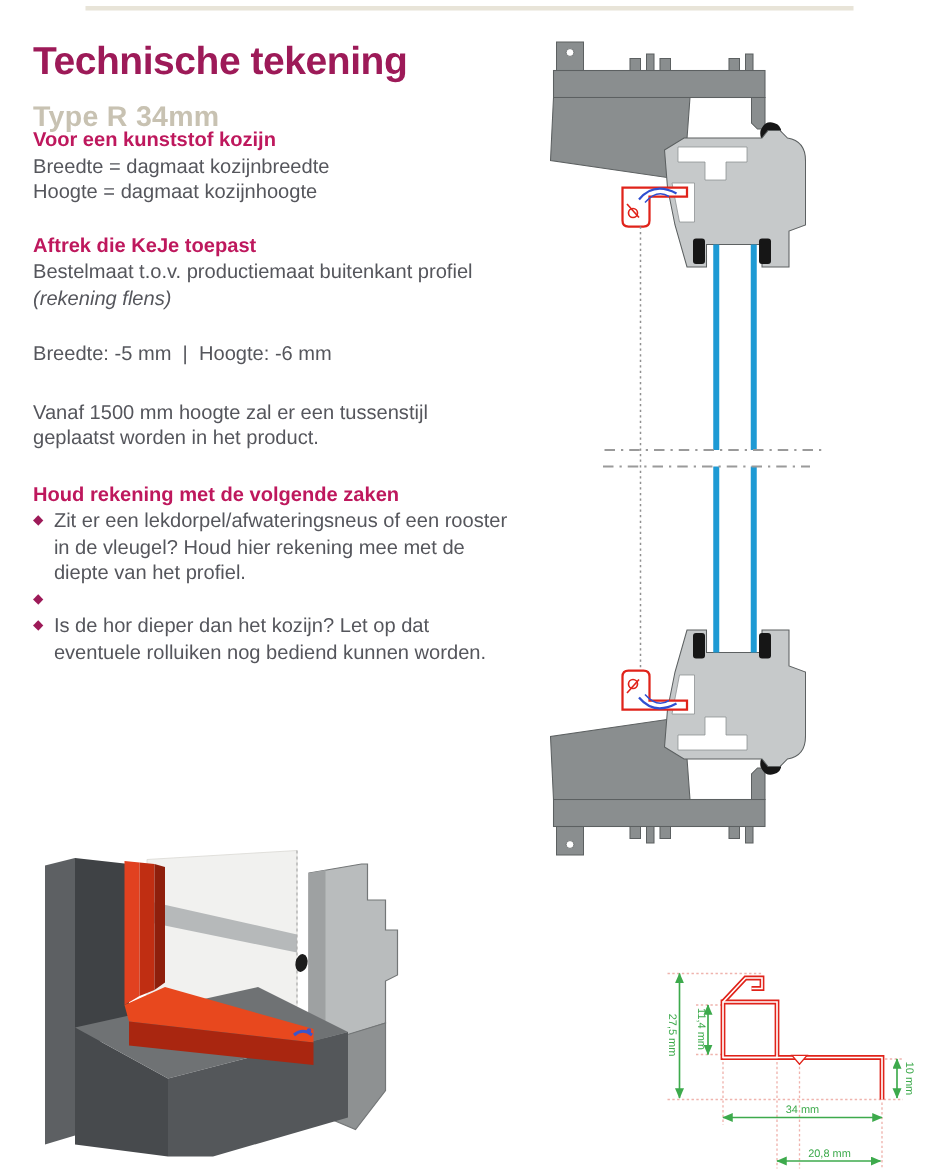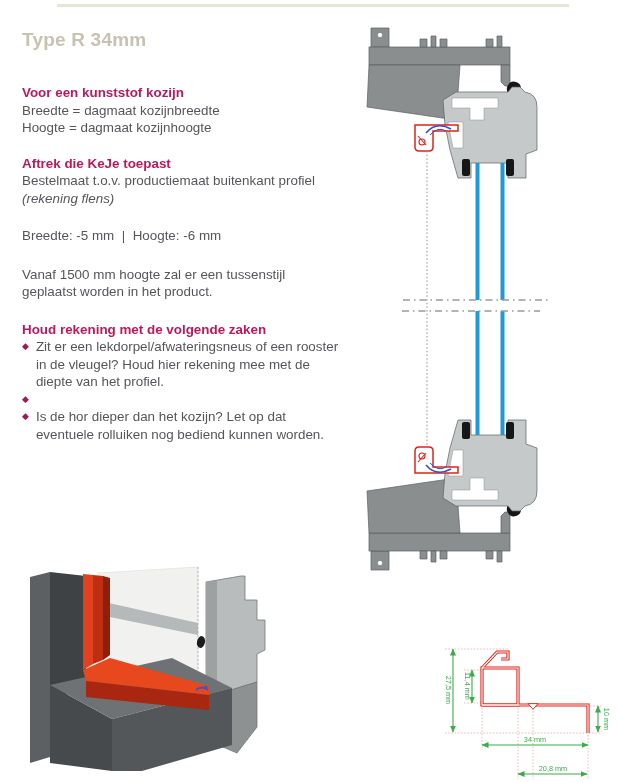--- a/index.html
+++ b/index.html
@@ -3,21 +3,21 @@
 <meta charset="utf-8">
 <style>
   html,body{margin:0;padding:0;}
   body{
     width:625px;height:782px;background:#ffffff;position:relative;overflow:hidden;
     font-family:"Liberation Sans", sans-serif;color:#55565c;
   }
   .top-rule{position:absolute;left:57px;top:4px;width:512px;height:2.5px;background:#e8e4d8;}
   .header{position:absolute;left:22px;top:26px;width:340px;}
   .doc-title{font-size:26px;font-weight:800;color:#9d1a58;letter-spacing:-0.3px;line-height:1.1;}
-  .doc-subtitle{font-size:19px;font-weight:600;color:#c8c2b2;margin-top:3px;letter-spacing:0.2px;}
+  .doc-subtitle{font-size:19px;font-weight:600;color:#c8c2b2;margin-top:13px;letter-spacing:0.2px;}
   .textcol{position:absolute;left:22px;top:84px;width:348px;font-size:13.4px;line-height:17.5px;}
   .block{margin-bottom:18px;}
   .h{font-weight:700;color:#be185d;}
   .italic{font-style:italic;}
   .values{white-space:pre-wrap;}
   .bullets{margin-top:0;}
   .bullet{display:flex;align-items:flex-start;}
   .diamond{color:#9d1a58;font-size:9px;line-height:17.5px;margin-right:7px;flex:0 0 auto;}
   .btext{flex:1;}
   .svgbox{position:absolute;}
@@ -27,20 +27,21 @@
   svg text{font-family:"Liberation Sans", sans-serif;}
 </style>
 </head>
 <body>
 
 <div>
 
   <div class="top-rule"></div>
 
   <div class="header">
+    <div class="doc-title">Technische tekening</div>
     <div class="doc-subtitle">Type R 34mm</div>
   </div>
 
   <div class="textcol">
 
     <div class="block">
       <div class="h">Voor een kunststof kozijn</div>
       <div>Breedte = dagmaat kozijnbreedte</div>
       <div>Hoogte = dagmaat kozijnhoogte</div>
     </div>

